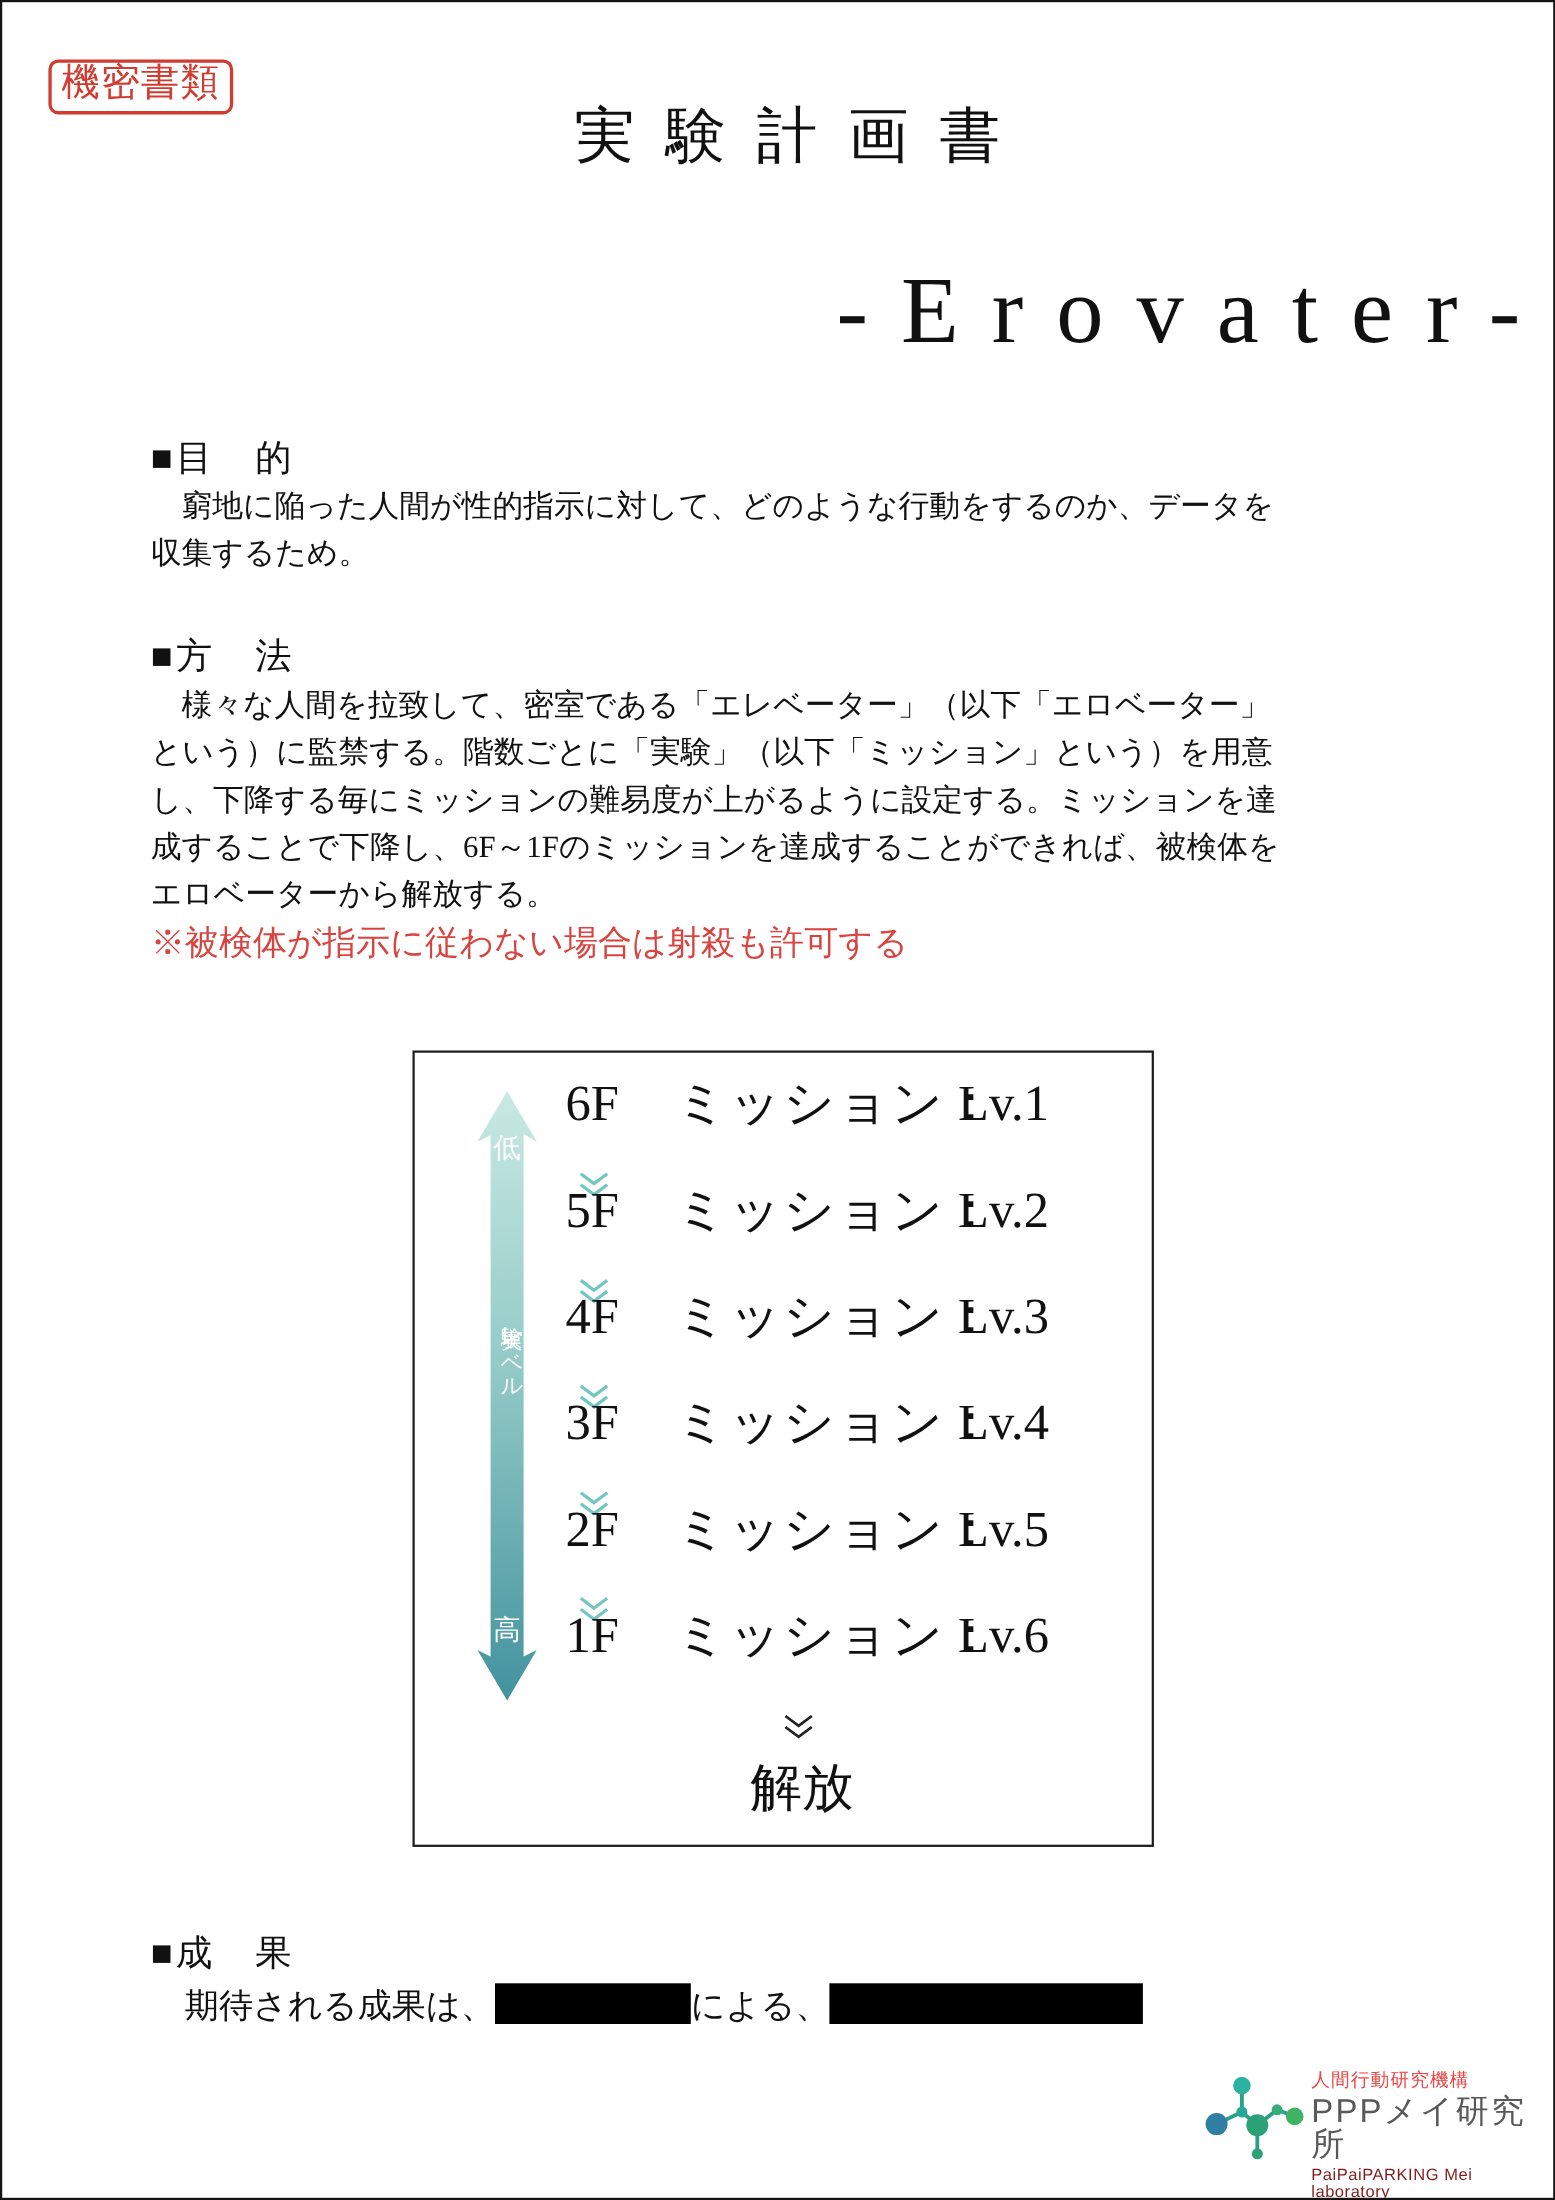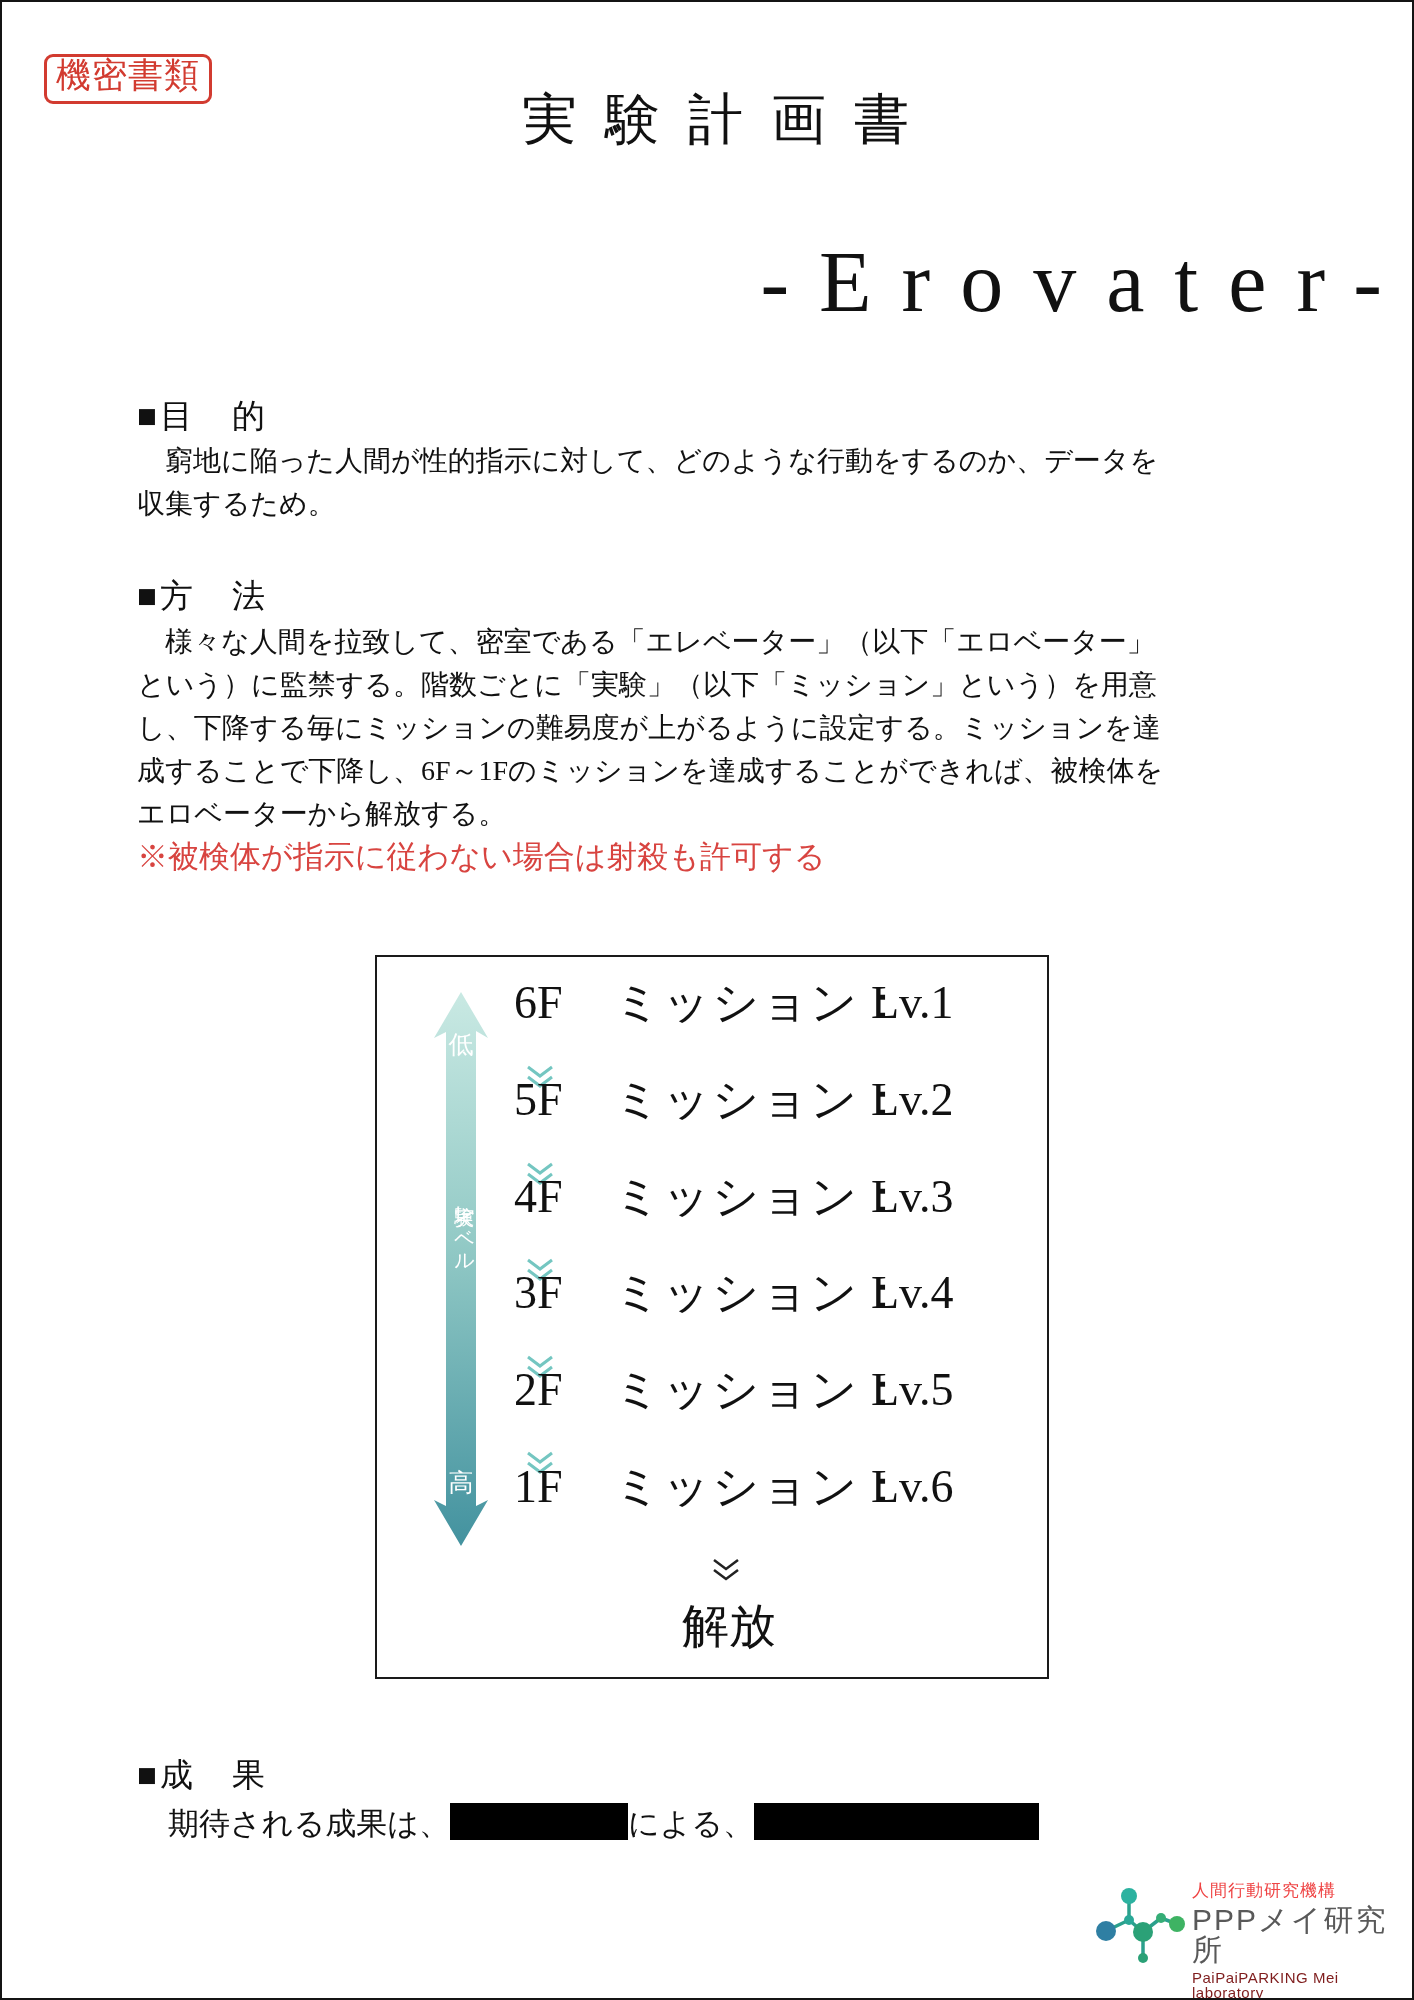--- a/index.html
+++ b/index.html
@@ -23,21 +23,21 @@
   }
   .stamp span{
     font-family:"Liberation Sans","DejaVu Sans",sans-serif;
     font-size:35px;color:#d23b30;letter-spacing:1px;font-weight:500;
     line-height:1;
   }
   
   .title{
     position:absolute;top:92px;left:0;width:100%;
     text-align:center;font-size:55px;letter-spacing:28px;padding-left:45px;
-    box-sizing:border-box;line-height:1.1;font-family:Liberation Mono, monospace;
+    box-sizing:border-box;line-height:1.1;
   }
   .subtitle{
     position:absolute;top:233px;left:0;width:100%;
     text-align:right;font-size:86px;letter-spacing:30px;padding-left:30px;
     box-sizing:border-box;line-height:1.1;
   }
   
   .sec-heading{
     position:absolute;left:135px;
     font-family:"Liberation Sans","DejaVu Sans",sans-serif;

